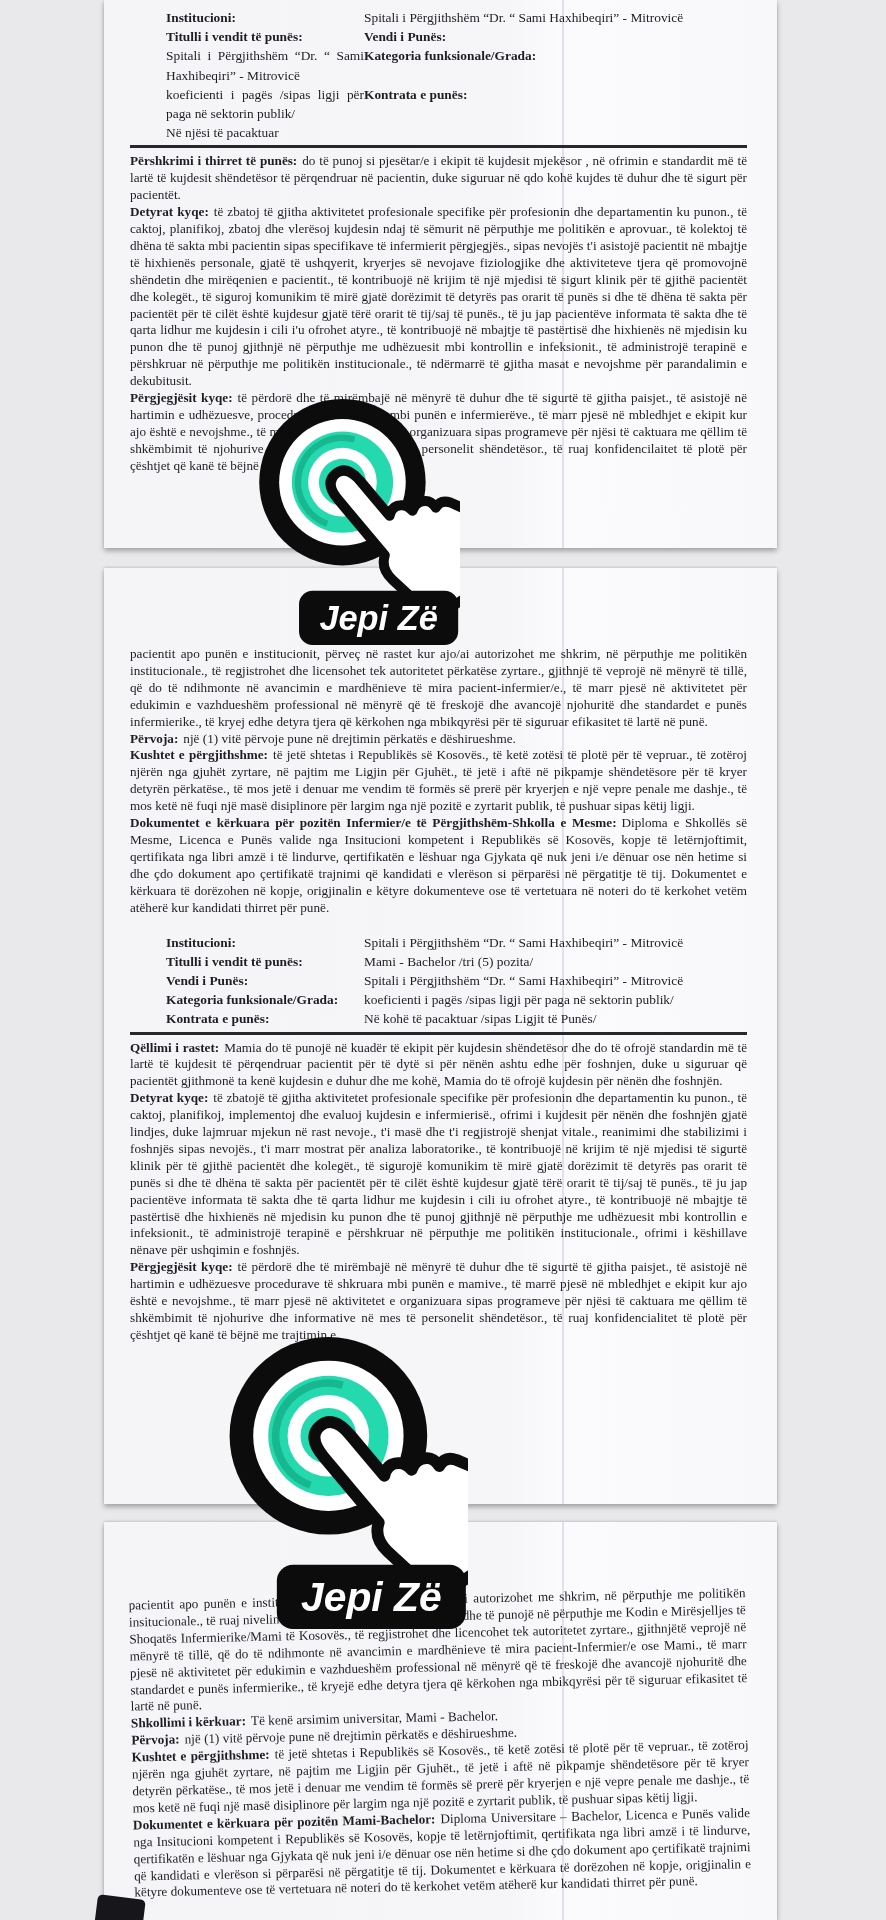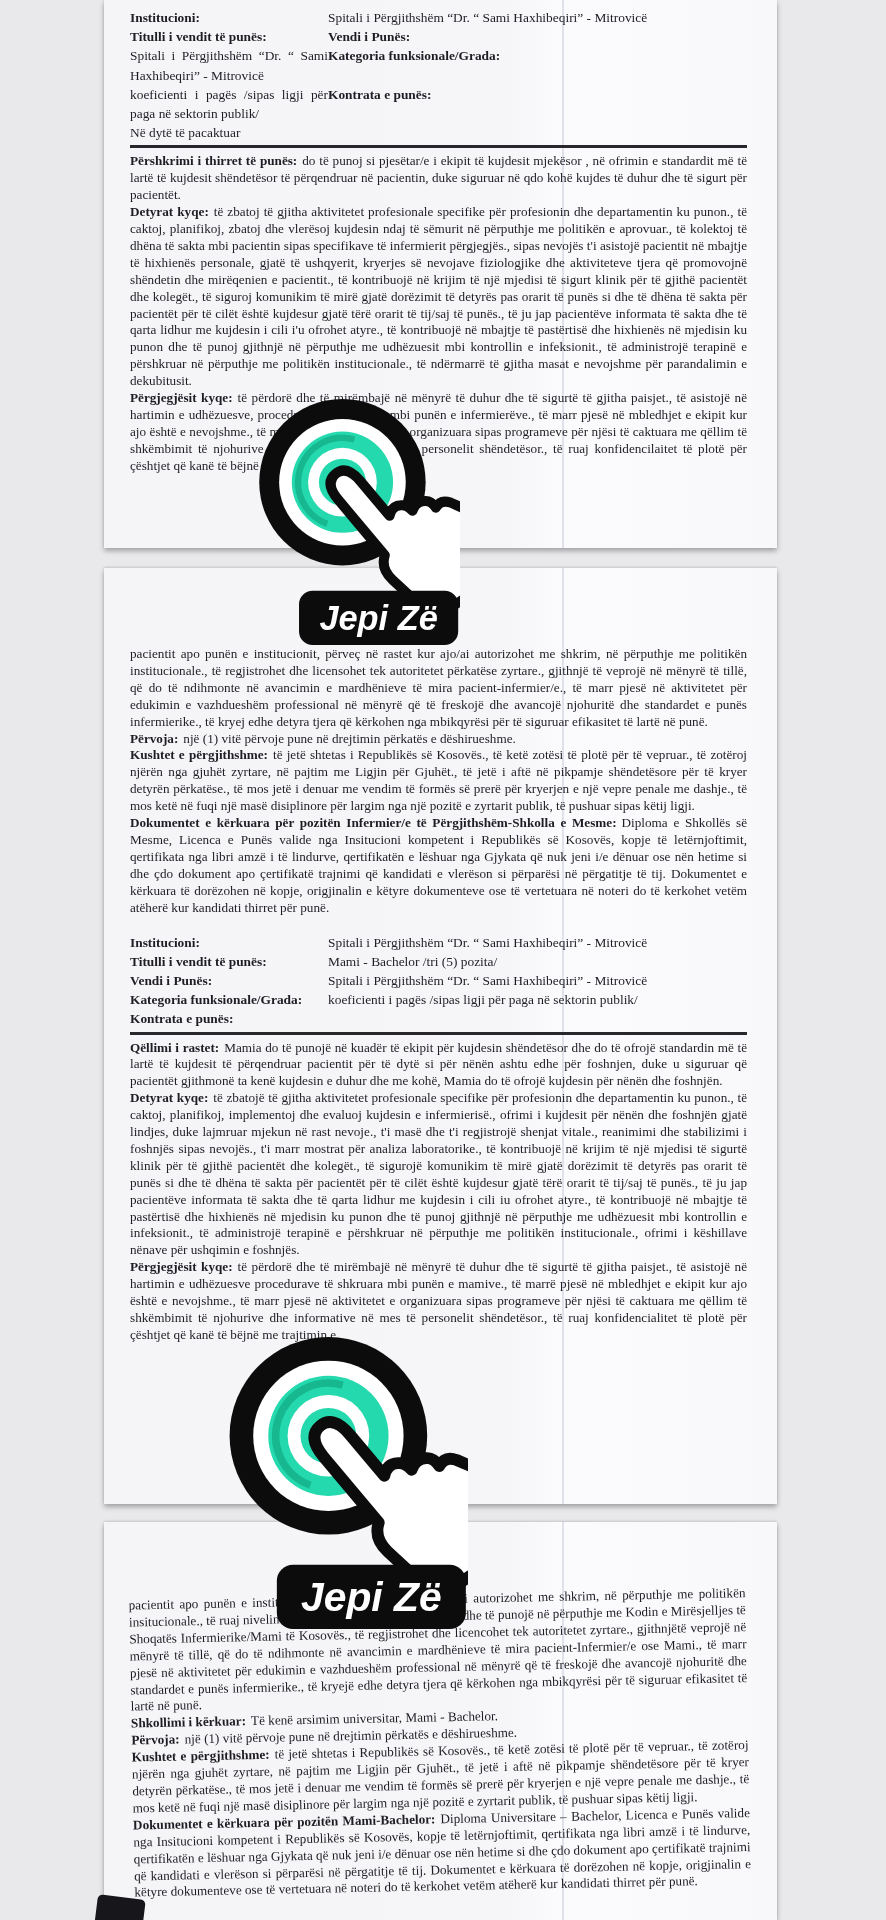--- a/index.html
+++ b/index.html
@@ -21,21 +21,21 @@
   .p1{top:0;height:548px;}
   .p2{top:568px;height:936px;}
   .p3{top:1522px;height:398px;}
   .inner{
     padding:8px 30px 0 26px;
     font-size:13.2px;line-height:16.9px;text-align:justify;
     position:relative;z-index:1;
   }
   .p2 .inner{padding-top:78px;}
   .p3 .inner{padding-top:74px;transform:rotate(-1.15deg);transform-origin:15% 40%;}
-  .hdr{display:grid;grid-template-columns:198px 1fr;font-size:13.4px;line-height:19.2px;}
+  .hdr{display:grid;grid-template-columns:198px 1fr;font-size:13.4px;line-height:19.2px;margin-left:36px;}
   .hdr .lbl{font-weight:bold;}
   .rule{border-bottom:3px solid #27272c;margin:3px 0 5px;}
   .para{margin:0;}
   .para b{margin-right:5px;}
   .hdr2{margin-top:16px;}
   .logo{position:absolute;z-index:6;font-style:italic;}
   .logo1{left:252px;top:399px;width:208px;}
   .logo2{left:221px;top:1337px;width:247px;}
   .corner-mark{
     position:absolute;left:96px;top:1897px;width:48px;height:32px;
@@ -49,21 +49,21 @@
   <div class="inner">
     <div class="hdr">
       <span class="lbl">Institucioni:</span>
         <span>Spitali i Përgjithshëm “Dr. “ Sami Haxhibeqiri” - Mitrovicë</span>
       <span class="lbl">Titulli i vendit të punës:</span>
       <span class="lbl">Vendi i Punës:</span>
         <span>Spitali i Përgjithshëm “Dr. “ Sami Haxhibeqiri” - Mitrovicë</span>
       <span class="lbl">Kategoria funksionale/Grada:</span>
         <span>koeficienti i pagës /sipas ligji për paga në sektorin publik/</span>
       <span class="lbl">Kontrata e punës:</span>
-        <span>Në dytë të pacaktuar</span>
+        <span>Në njësi të pacaktuar</span>
     </div>
     <div class="rule"></div>
     <p class="para"><b>Përshkrimi i thirret të punës:</b><span>do të punoj si pjesëtar/e i ekipit të kujdesit mjekësor , në ofrimin e standardit më të lartë të kujdesit shëndetësor të përqendruar në pacientin, duke siguruar në qdo kohë kujdes të duhur dhe të sigurt për pacientët.</span></p>
     <p class="para"><b>Detyrat kyqe:</b><span>të zbatoj të gjitha aktivitetet profesionale specifike për profesionin dhe departamentin ku punon., të caktoj, planifikoj, zbatoj dhe vlerësoj kujdesin ndaj të sëmurit në përputhje me politikën e aprovuar., të kolektoj të dhëna të sakta mbi pacientin sipas specifikave të infermierit përgjegjës., sipas nevojës t'i asistojë pacientit në mbajtje të hixhienës personale, gjatë të ushqyerit, kryerjes së nevojave fiziologjike dhe aktiviteteve tjera që promovojnë shëndetin dhe mirëqenien e pacientit., të kontribuojë në krijim të një mjedisi të sigurt klinik për të gjithë pacientët dhe kolegët., të siguroj komunikim të mirë gjatë dorëzimit të detyrës pas orarit të punës si dhe të dhëna të sakta për pacientët për të cilët është kujdesur gjatë tërë orarit të tij/saj të punës., të ju jap pacientëve informata të sakta dhe të qarta lidhur me kujdesin i cili i'u ofrohet atyre., të kontribuojë në mbajtje të pastërtisë dhe hixhienës në mjedisin ku punon dhe të punoj gjithnjë në përputhje me udhëzuesit mbi kontrollin e infeksionit., të administrojë terapinë e përshkruar në përputhje me politikën institucionale., të ndërmarrë të gjitha masat e nevojshme për parandalimin e dekubitusit.</span></p>
     <p class="para"><b>Përgjegjësit kyqe:</b><span>të përdorë dhe të mirëmbajë në mënyrë të duhur dhe të sigurtë të gjitha paisjet., të asistojë në hartimin e udhëzuesve, procedurave të shkruara mbi punën e infermierëve., të marr pjesë në mbledhjet e ekipit kur ajo është e nevojshme., të marr pjesë në aktivitetet e organizuara sipas programeve për njësi të caktuara me qëllim të shkëmbimit të njohurive dhe informative në mes të personelit shëndetësor., të ruaj konfidencilaitet të plotë për çështjet që kanë të bëjnë me trajtimin e</span></p>
   </div>
 </div>
 
 <div class="page p2">
   <div class="inner">
@@ -75,20 +75,21 @@
     <div class="hdr hdr2">
       <span class="lbl">Institucioni:</span>
         <span>Spitali i Përgjithshëm “Dr. “ Sami Haxhibeqiri” - Mitrovicë</span>
       <span class="lbl">Titulli i vendit të punës:</span>
         <span>Mami -  Bachelor  /tri (5) pozita/</span>
       <span class="lbl">Vendi i Punës:</span>
         <span>Spitali i Përgjithshëm “Dr. “ Sami Haxhibeqiri” - Mitrovicë</span>
       <span class="lbl">Kategoria funksionale/Grada:</span>
         <span>koeficienti i pagës /sipas ligji për paga në sektorin publik/</span>
       <span class="lbl">Kontrata e punës:</span>
+        <span>Në kohë të pacaktuar /sipas Ligjit të Punës/</span>
     </div>
     <div class="rule"></div>
     <p class="para"><b>Qëllimi i rastet:</b><span>Mamia do të punojë në kuadër të ekipit për kujdesin shëndetësor dhe do të ofrojë standardin më të lartë të kujdesit të përqendruar pacientit për të dytë si për nënën ashtu edhe për foshnjen, duke u siguruar që pacientët gjithmonë ta kenë kujdesin e duhur dhe me kohë, Mamia do të ofrojë kujdesin për nënën dhe foshnjën.</span></p>
     <p class="para"><b>Detyrat kyqe:</b><span>të zbatojë të gjitha aktivitetet profesionale specifike për profesionin dhe departamentin ku punon., të caktoj, planifikoj, implementoj dhe evaluoj kujdesin e infermierisë., ofrimi i kujdesit për nënën dhe foshnjën gjatë lindjes, duke lajmruar mjekun në rast nevoje., t'i masë dhe t'i regjistrojë shenjat vitale., reanimimi dhe stabilizimi i foshnjës sipas nevojës., t'i marr mostrat për analiza laboratorike., të kontribuojë në krijim të një mjedisi të sigurtë klinik për të gjithë pacientët dhe kolegët., të sigurojë komunikim të mirë gjatë dorëzimit të detyrës pas orarit të punës si dhe të dhëna të sakta për pacientët për të cilët është kujdesur gjatë tërë orarit të tij/saj të punës., të ju jap pacientëve informata të sakta dhe të qarta lidhur me kujdesin i cili iu ofrohet atyre., të kontribuojë në mbajtje të pastërtisë dhe hixhienës në mjedisin ku punon dhe të punoj gjithnjë në përputhje me udhëzuesit mbi kontrollin e infeksionit., të administrojë terapinë e përshkruar në përputhje me politikën institucionale., ofrimi i këshillave nënave për ushqimin e foshnjës.</span></p>
     <p class="para"><b>Përgjegjësit kyqe:</b><span>të përdorë dhe të mirëmbajë në mënyrë të duhur dhe të sigurtë të gjitha paisjet., të asistojë në hartimin e udhëzuesve procedurave të shkruara mbi punën e mamive., të marrë pjesë në mbledhjet e ekipit kur ajo është e nevojshme., të marr pjesë në aktivitetet e organizuara sipas programeve për njësi të caktuara me qëllim të shkëmbimit të njohurive dhe informative në mes të personelit shëndetësor., të ruaj konfidencialitet të plotë për çështjet që kanë të bëjnë me trajtimin e</span></p>
   </div>
 </div>
 
 <div class="page p3">
   <div class="inner">

